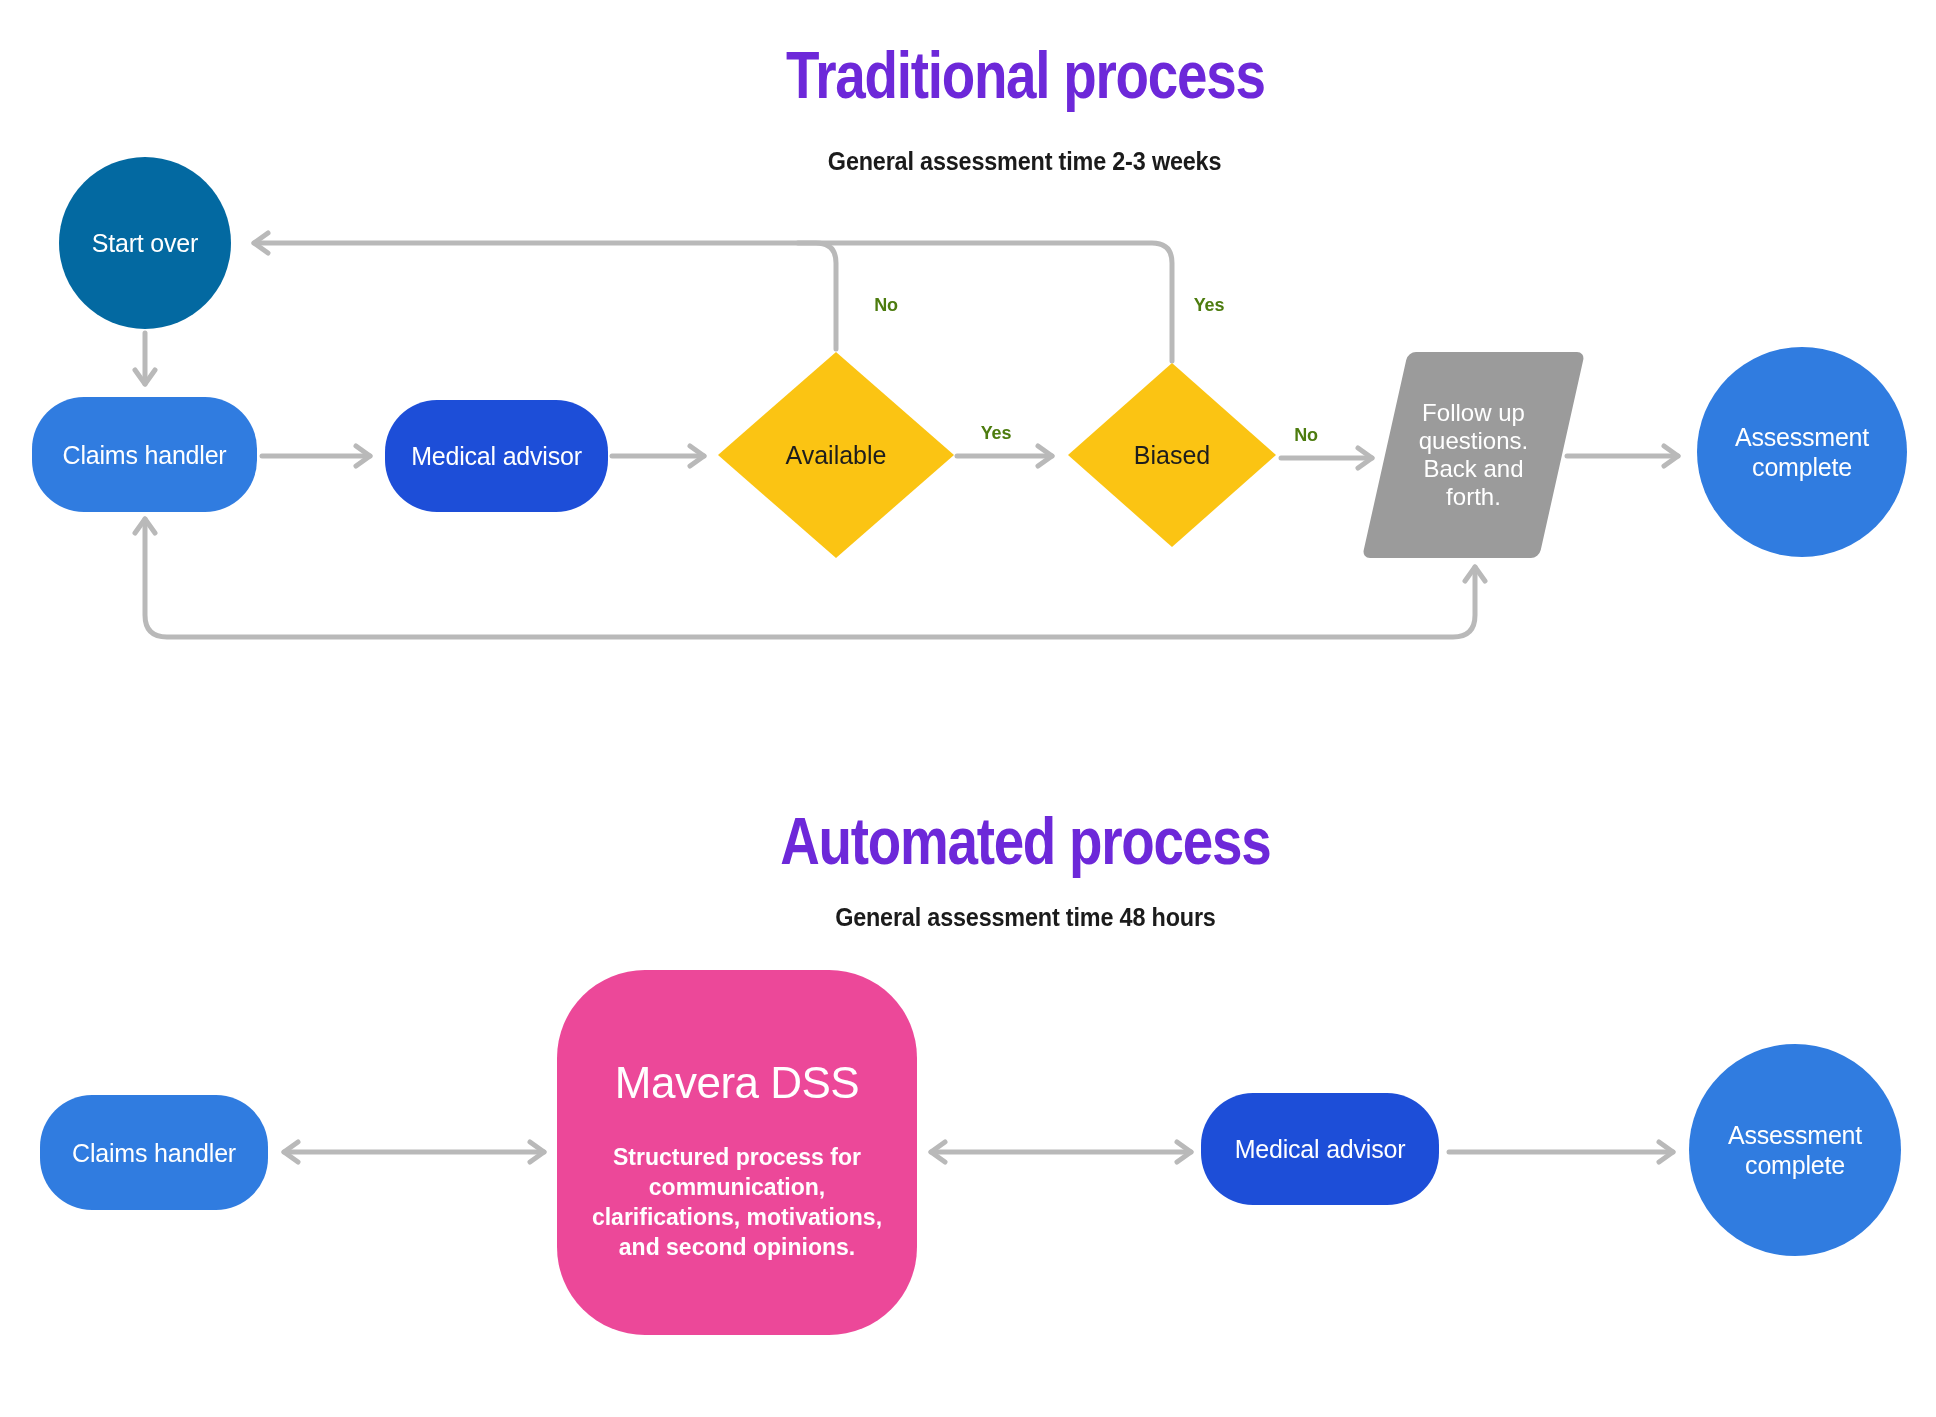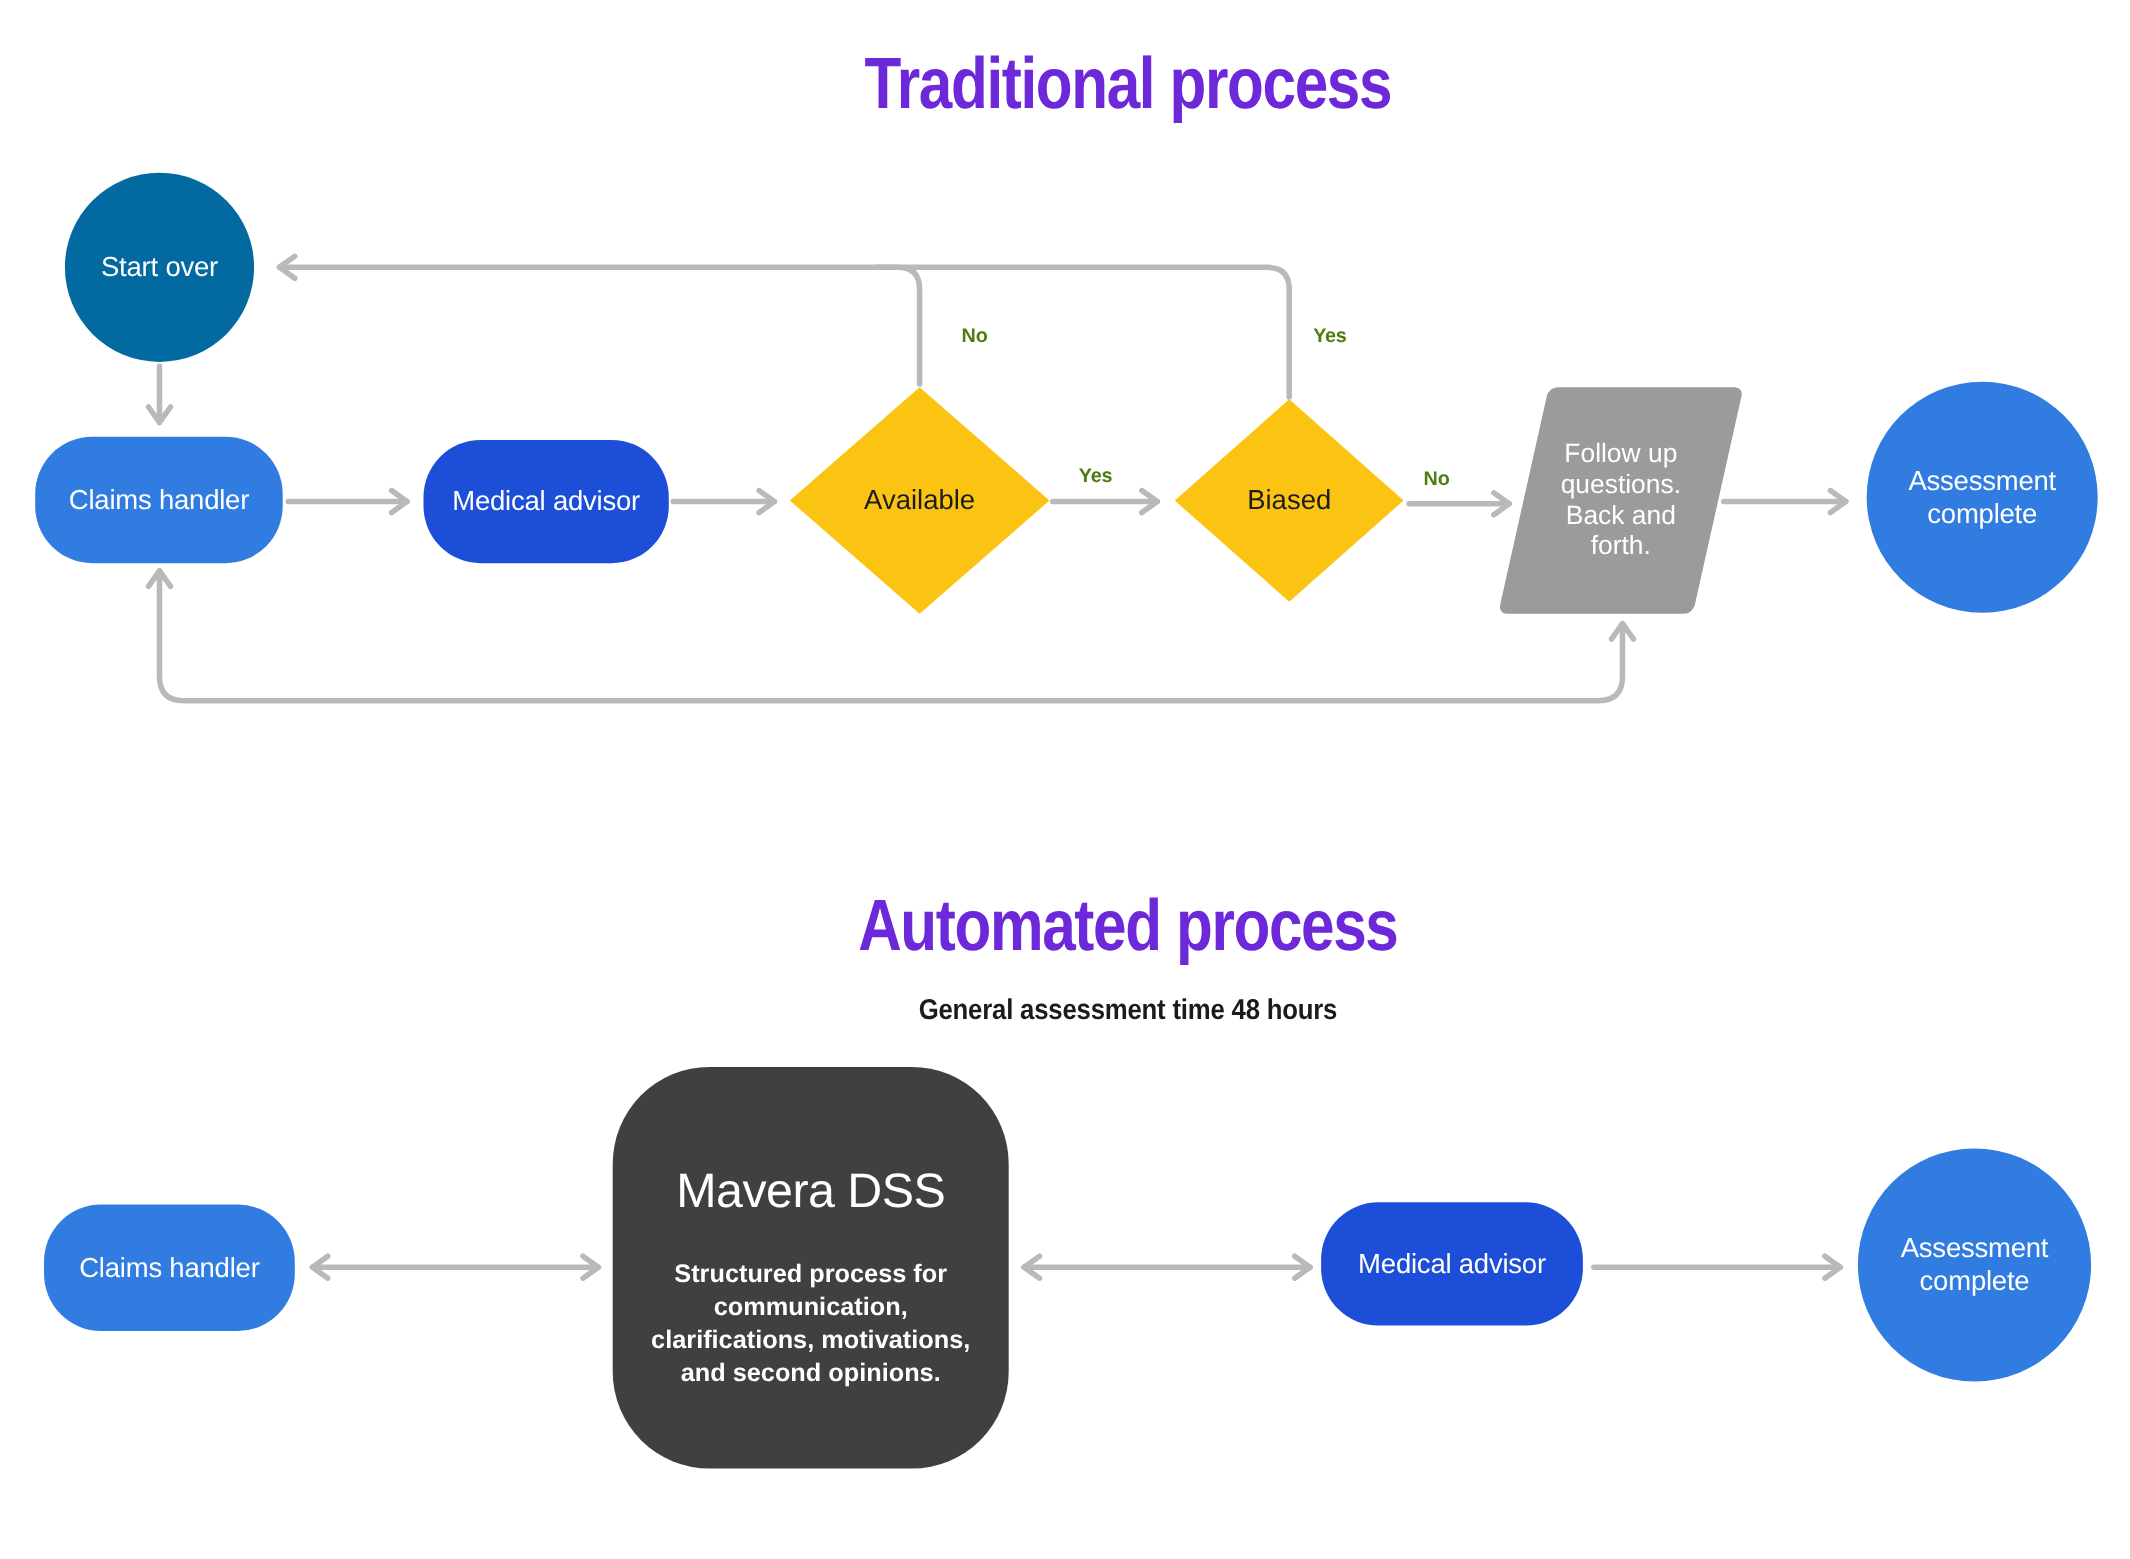--- a/index.html
+++ b/index.html
@@ -54,21 +54,21 @@
   .edge-label{
     position:absolute;transform:translate(-50%,-50%);
     font-size:18px;font-weight:700;color:#4d7c0f;letter-spacing:-0.2px;white-space:nowrap;
   }
 
   .pre{white-space:pre-line;}
 
   
   .mavera{
     position:absolute;left:557px;top:970px;width:360px;height:365px;
-    background:#404040;border-radius:88px;color:#fff;text-align:center;
+    background:#ec4899;border-radius:88px;color:#fff;text-align:center;
   }
   .mavera .mtitle{position:absolute;left:0;right:0;top:88px;font-size:44px;font-weight:500;letter-spacing:-0.5px;}
   .mavera .mbody{position:absolute;left:0;right:0;top:172px;font-size:23px;font-weight:700;line-height:30px;}
 
   .txt{max-width:170px;}
 </style>
 </head>
 <body>
 
 <div class="stage">
@@ -90,20 +90,23 @@
       <path d="M836 349 L836 263 Q836 243 816 243 L798 243"></path>
       <path d="M145 519 L145 615 Q145 637 167 637 L1453 637 Q1475 637 1475 615 L1475 567" marker-start="url(#arw)" marker-end="url(#arw)"></path>
       <path d="M284 1152 L544 1152" marker-start="url(#arw)" marker-end="url(#arw)"></path>
       <path d="M931 1152 L1191 1152" marker-start="url(#arw)" marker-end="url(#arw)"></path>
       <path d="M1449 1152 L1673 1152" marker-end="url(#arw)"></path>
     </g>
   </svg>
 
   <div class="section-title" style="top:42px;">
     <span class="t">Traditional process</span>
+  </div>
+  <div class="section-sub" style="top:148px;">
+    <span class="t">General assessment time 2-3 weeks</span>
   </div>
 
   <div class="node red round" style="left:59px;top:157px;width:172px;height:172px;">
     <span class="txt">Start over</span>
   </div>
 
   <div class="node blue pill" style="left:32px;top:397px;width:225px;height:115px;">
     <span class="txt" style="max-width:210px;">Claims handler</span>
   </div>
 

